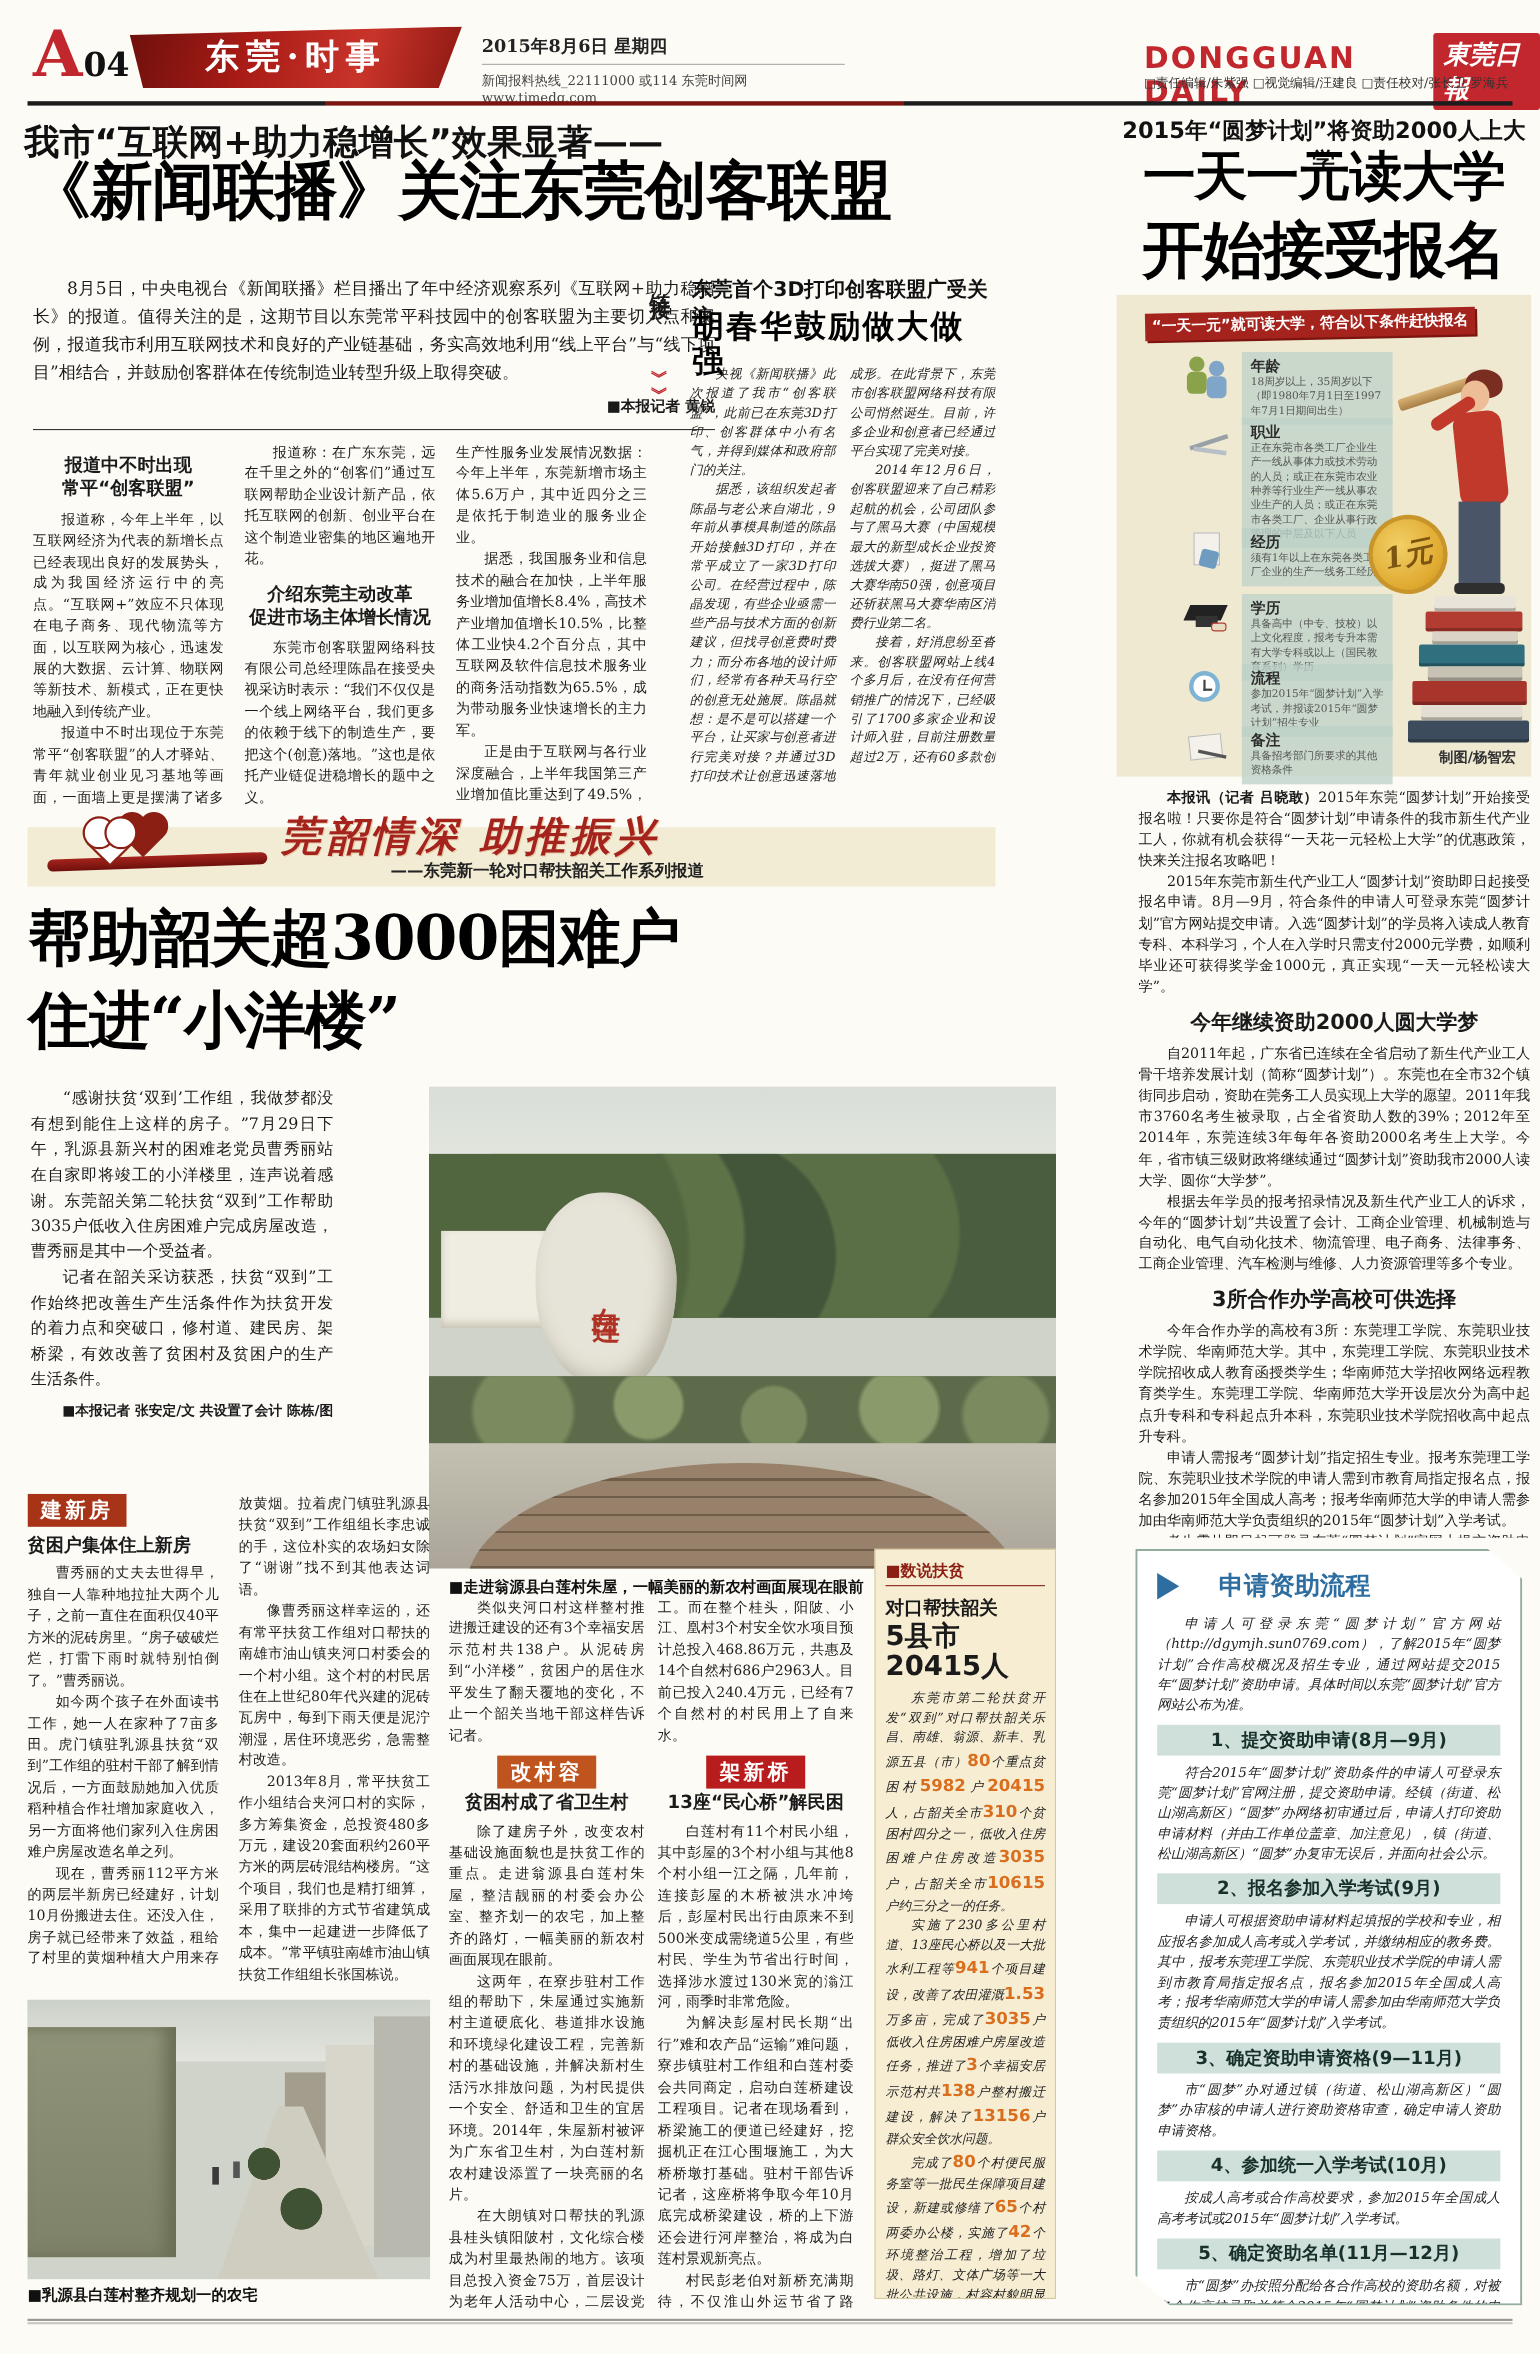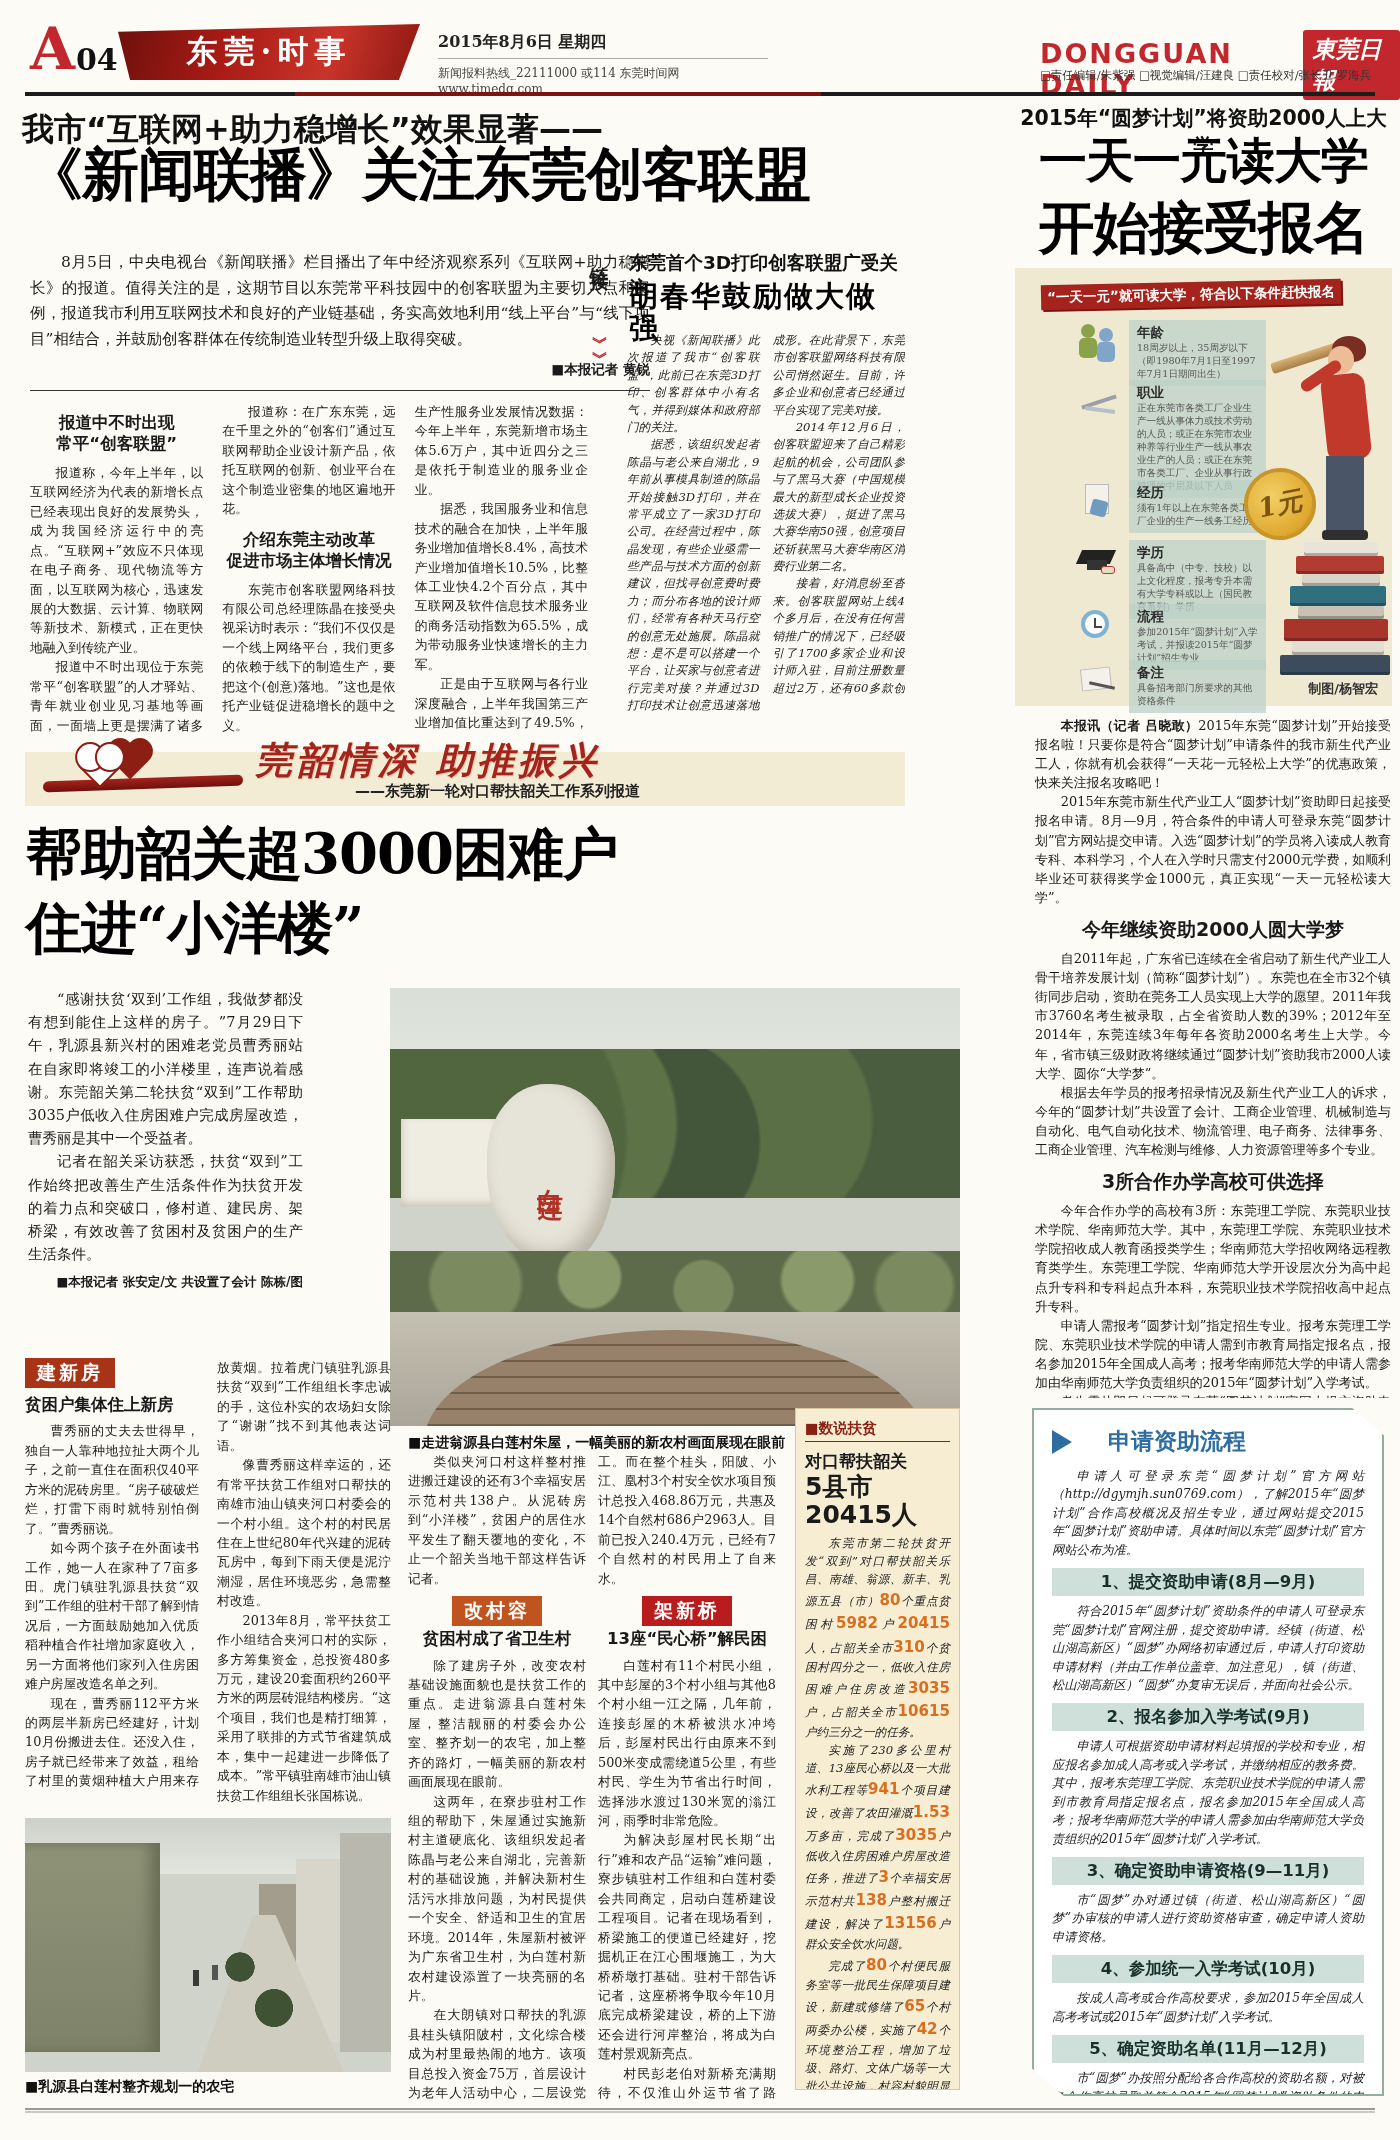--- a/index.html
+++ b/index.html
@@ -257,21 +257,21 @@
     <div class="abs" style="left:46%;top:60%;width:6px;height:16px;background:#3a3a3a;"></div>
     <div class="abs" style="left:51%;top:58%;width:6px;height:15px;background:#555;"></div>
   </div>
   <div class="abs caption" style="left:25px;top:2078px;width:366px;">■乳源县白莲村整齐规划一的农宅</div>
 
   <div class="abs clip" style="left:408px;top:1452px;width:178px;height:648px;">
     <p class="bodytxt just" style="text-indent:2em;">类似夹河口村这样整村推进搬迁建设的还有3个幸福安居示范村共138户。从泥砖房到“小洋楼”，贫困户的居住水平发生了翻天覆地的变化，不止一个韶关当地干部这样告诉记者。</p>
     <div style="text-align:center;margin:8px 0 2px;"><span class="seclabel" style="background:#c0541f;">改村容</span></div>
     <div class="colsub" style="margin:2px 0 6px;">贫困村成了省卫生村</div>
     <p class="bodytxt just" style="text-indent:2em;">除了建房子外，改变农村基础设施面貌也是扶贫工作的重点。走进翁源县白莲村朱屋，整洁靓丽的村委会办公室、整齐划一的农宅，加上整齐的路灯，一幅美丽的新农村画面展现在眼前。</p>
-    <p class="bodytxt just" style="text-indent:2em;">这两年，在寮步驻村工作组的帮助下，朱屋通过实施新村主道硬底化、该组织发起者陈晶与老公来自湖北，完善新村的基础设施，并解决新村生活污水排放问题，为村民提供一个安全、舒适和卫生的宜居环境。2014年，朱屋新村被评为广东省卫生村，为白莲村新农村建设添置了一块亮丽的名片。</p>
+    <p class="bodytxt just" style="text-indent:2em;">这两年，在寮步驻村工作组的帮助下，朱屋通过实施新村主道硬底化、巷道排水设施和环境绿化建设工程，完善新村的基础设施，并解决新村生活污水排放问题，为村民提供一个安全、舒适和卫生的宜居环境。2014年，朱屋新村被评为广东省卫生村，为白莲村新农村建设添置了一块亮丽的名片。</p>
     <p class="bodytxt just" style="text-indent:2em;">在大朗镇对口帮扶的乳源县桂头镇阳陂村，文化综合楼成为村里最热闹的地方。该项目总投入资金75万，首层设计为老年人活动中心，二层设党员活动室、图书室、文娱活动室。项目建成后大大提升了农村公共文化服务水平。</p>
 
   </div>
 
   <div class="abs clip" style="left:598px;top:1452px;width:178px;height:648px;">
     <p class="bodytxt just">工。而在整个桂头，阳陂、小江、凰村3个村安全饮水项目预计总投入468.86万元，共惠及14个自然村686户2963人。目前已投入240.4万元，已经有7个自然村的村民用上了自来水。</p>
     <div style="text-align:center;margin:8px 0 2px;"><span class="seclabel" style="background:#b91c1c;">架新桥</span></div>
     <div class="colsub" style="margin:2px 0 6px;">13座“民心桥”解民困</div>
     <p class="bodytxt just" style="text-indent:2em;">白莲村有11个村民小组，其中彭屋的3个村小组与其他8个村小组一江之隔，几年前，连接彭屋的木桥被洪水冲垮后，彭屋村民出行由原来不到500米变成需绕道5公里，有些村民、学生为节省出行时间，选择涉水渡过130米宽的滃江河，雨季时非常危险。</p>
     <p class="bodytxt just" style="text-indent:2em;">为解决彭屋村民长期“出行”难和农产品“运输”难问题，寮步镇驻村工作组和白莲村委会共同商定，启动白莲桥建设工程项目。记者在现场看到，桥梁施工的便道已经建好，挖掘机正在江心围堰施工，为大桥桥墩打基础。驻村干部告诉记者，这座桥将争取今年10月底完成桥梁建设，桥的上下游还会进行河岸整治，将成为白莲村景观新亮点。</p>

